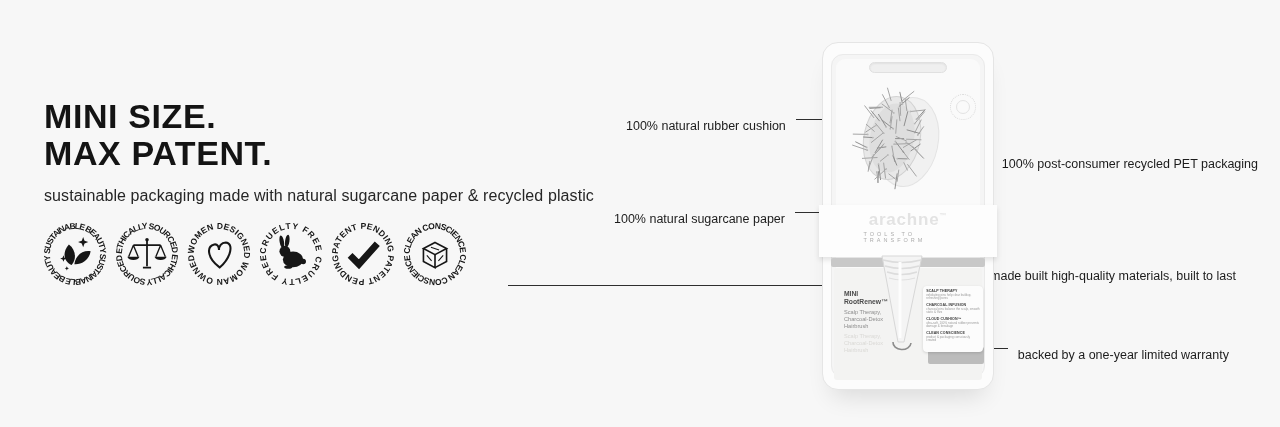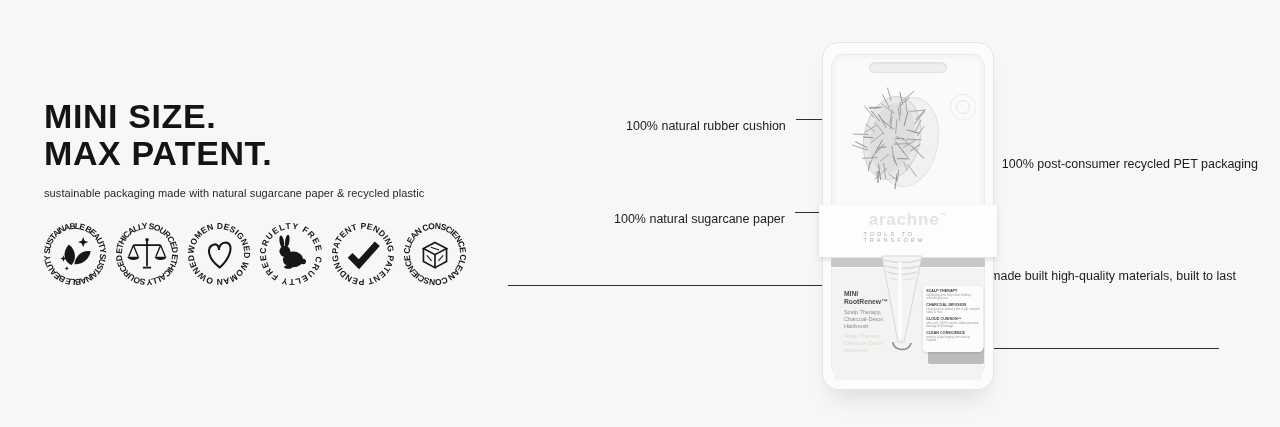--- a/index.html
+++ b/index.html
@@ -8,21 +8,21 @@
     position:relative;
     background:#f7f7f7;
     font-family:"Liberation Sans", sans-serif;
     color:#1a1a1a;
     overflow:hidden;
   }
 
   
   .hero { position:absolute; left:44px; top:98px; }
   .hero-title { font-size:34px; font-weight:700; letter-spacing:.6px; color:#141414; line-height:37px; }
-  .hero-sub { margin-top:15px; font-size:11px; color:#262626; letter-spacing:.1px; }
+  .hero-sub { margin-top:15px; font-size:16px; color:#262626; letter-spacing:.1px; }
 
   
   .badges { position:absolute; left:41px; top:220px; display:flex; gap:4px; }
   .badge { width:68px; height:68px; }
   .badge svg { width:100%; height:100%; }
   .ringtext { font-family:"Liberation Sans",sans-serif; font-size:12.5px; font-weight:700; letter-spacing:1px; fill:#161616; }
   .icon-stroke { stroke:#161616; fill:none; }
   .icon-fill { fill:#161616; }
 
   
@@ -201,20 +201,21 @@
 
 <div class="callout right" style="left:940px; top:269px; width:296px;">
   <span class="co-dot"></span>
   <span class="co-line"></span>
   <span>made built high-quality materials, built to last</span>
 </div>
 
 <div class="callout right" style="left:955px; top:348px; width:274px;">
   <span class="co-dot"></span>
   <span class="co-line"></span>
+  <span>backed by a one-year limited warranty</span>
 </div>
 
 <div class="package">
   <div class="shell"></div>
   <div class="tray">
     <div class="tray-inner"></div>
   </div>
   <div class="hang-slot"></div>
 
   <svg class="brush-svg" viewBox="0 0 110 125">

